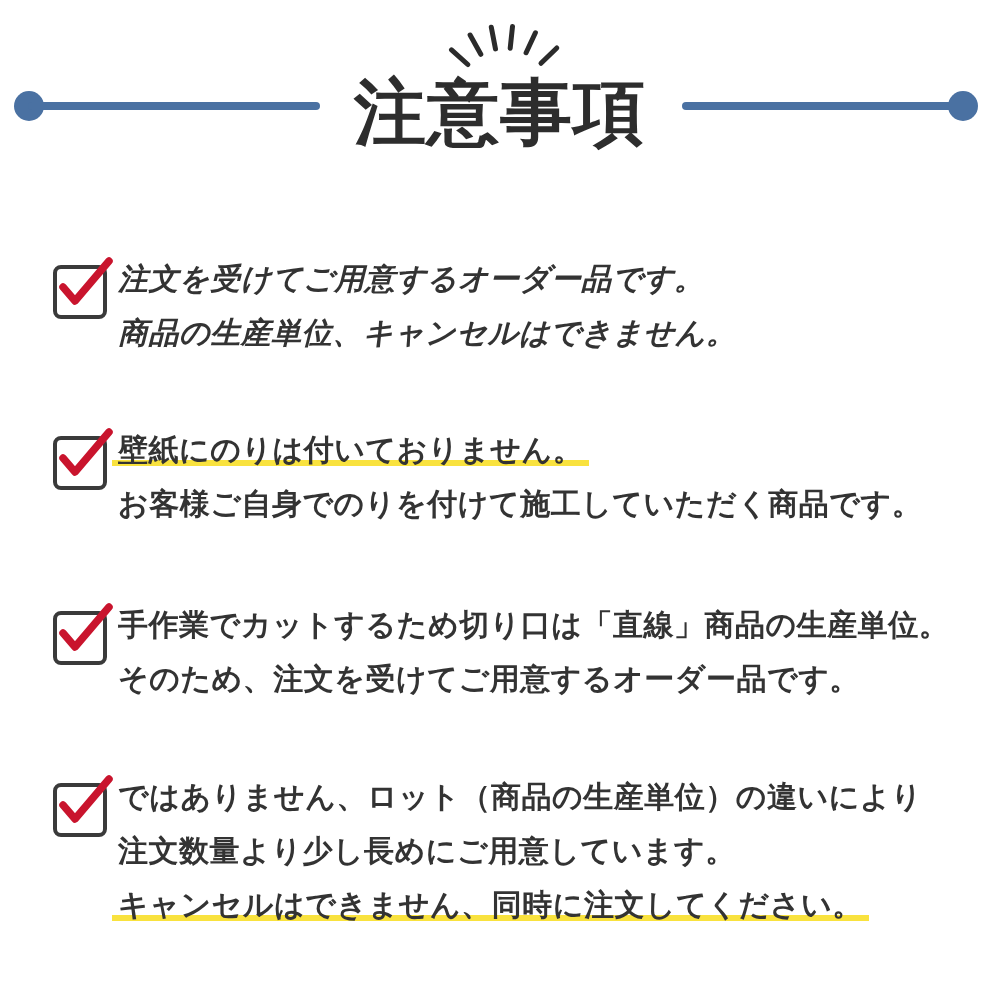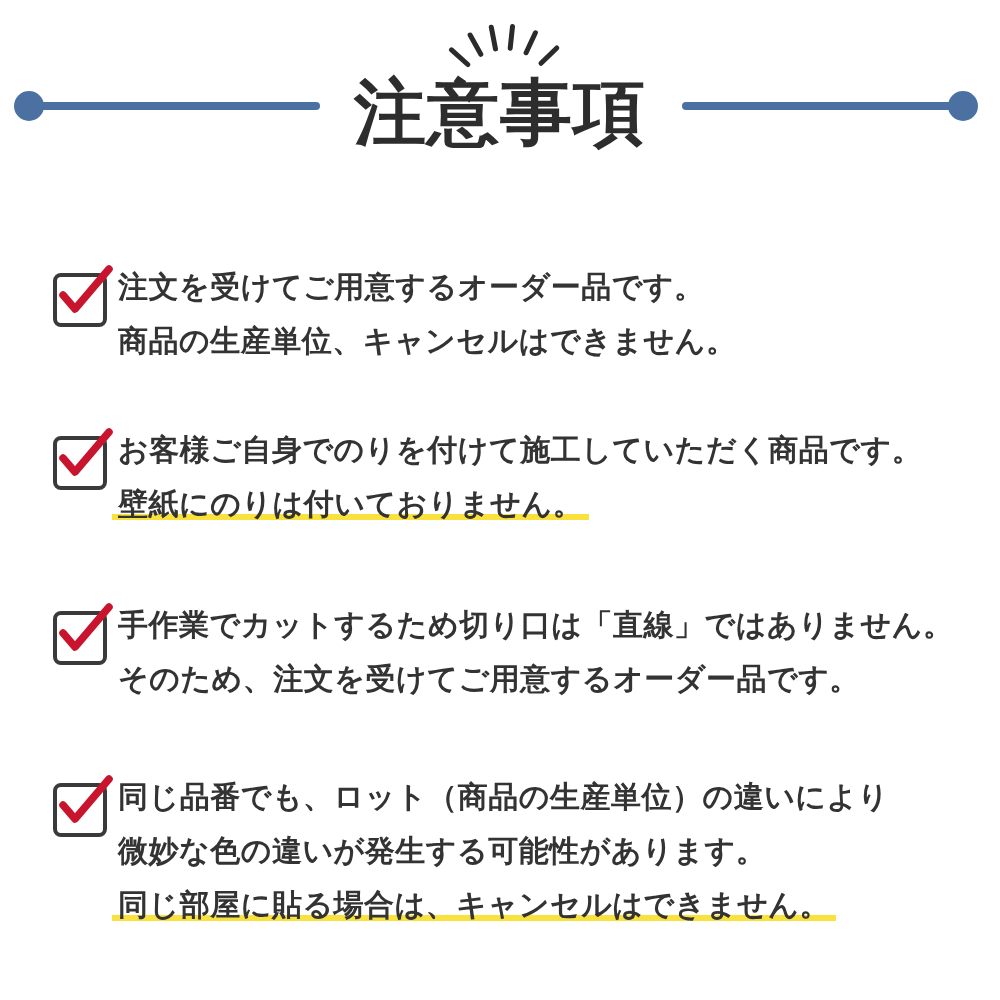--- a/index.html
+++ b/index.html
@@ -29,21 +29,21 @@
   .dot.right{left:948px;}
   .page-title{
     position:absolute;left:325px;top:72px;width:350px;
     margin:0;text-align:center;
     font-size:72px;line-height:80px;font-weight:900;
     letter-spacing:1px;color:var(--title-ink);
     white-space:nowrap;
   }
   
   .item{position:absolute;left:48px;}
-  .item-1{top:260px;}
+  .item-1{top:252px;font-style:italic;}
   .item-2{top:423px;}
   .item-3{top:598px;}
   .item-4{top:770px;}
   .cbx{
     position:absolute;left:5px;top:13px;
     width:46px;height:46px;
     border:4px solid #3a3a3a;border-radius:8px;
     background:var(--bg);
   }
   .cbx svg{position:absolute;left:-4px;top:-16px;overflow:visible;}
@@ -93,43 +93,43 @@
     </div>
   </div>
 
   <div class="item item-2">
     <span class="cbx">
       <svg width="62" height="62" viewBox="0 0 62 62">
         <polyline points="10,34 22,48 56,8" fill="none" stroke="#c9142d" stroke-width="7.5" stroke-linecap="round" stroke-linejoin="round"></polyline>
       </svg>
     </span>
     <div class="lines">
+      <div class="line"><span class="hl">壁紙にのりは付いておりません。</span></div>
       <div class="line"><span>お客様ご自身でのりを付けて施工していただく商品です。</span></div>
-      <div class="line"><span class="hl">壁紙にのりは付いておりません。</span></div>
     </div>
   </div>
 
   <div class="item item-3">
     <span class="cbx">
       <svg width="62" height="62" viewBox="0 0 62 62">
         <polyline points="10,34 22,48 56,8" fill="none" stroke="#c9142d" stroke-width="7.5" stroke-linecap="round" stroke-linejoin="round"></polyline>
       </svg>
     </span>
     <div class="lines">
-      <div class="line"><span>手作業でカットするため切り口は「直線」ではありません。</span></div>
+      <div class="line"><span>手作業でカットするため切り口は「直線」商品の生産単位。</span></div>
       <div class="line"><span>そのため、注文を受けてご用意するオーダー品です。</span></div>
     </div>
   </div>
 
   <div class="item item-4">
     <span class="cbx">
       <svg width="62" height="62" viewBox="0 0 62 62">
         <polyline points="10,34 22,48 56,8" fill="none" stroke="#c9142d" stroke-width="7.5" stroke-linecap="round" stroke-linejoin="round"></polyline>
       </svg>
     </span>
     <div class="lines">
-      <div class="line"><span>同じ品番でも、ロット（商品の生産単位）の違いにより</span></div>
-      <div class="line"><span>微妙な色の違いが発生する可能性があります。</span></div>
-      <div class="line"><span class="hl">同じ部屋に貼る場合は、キャンセルはできません。</span></div>
+      <div class="line"><span>ではありません、ロット（商品の生産単位）の違いにより</span></div>
+      <div class="line"><span>注文数量より少し長めにご用意しています。</span></div>
+      <div class="line"><span class="hl">キャンセルはできません、同時に注文してください。</span></div>
     </div>
   </div>
 
 </div>
 
 </body></html>

